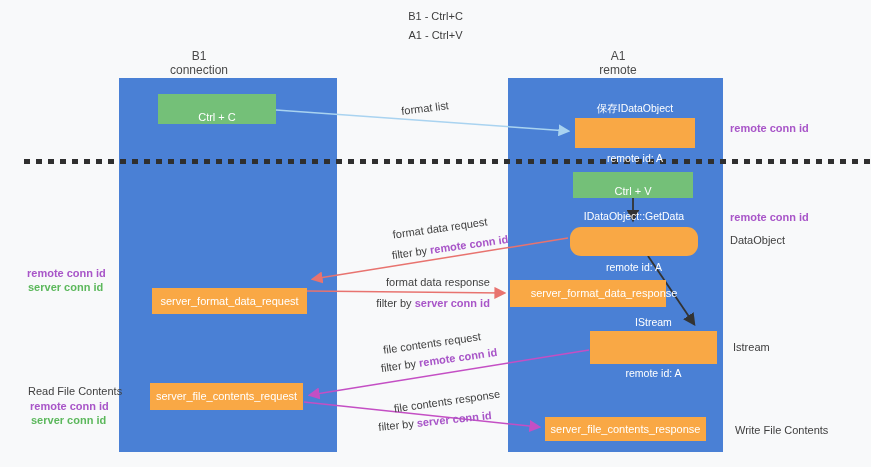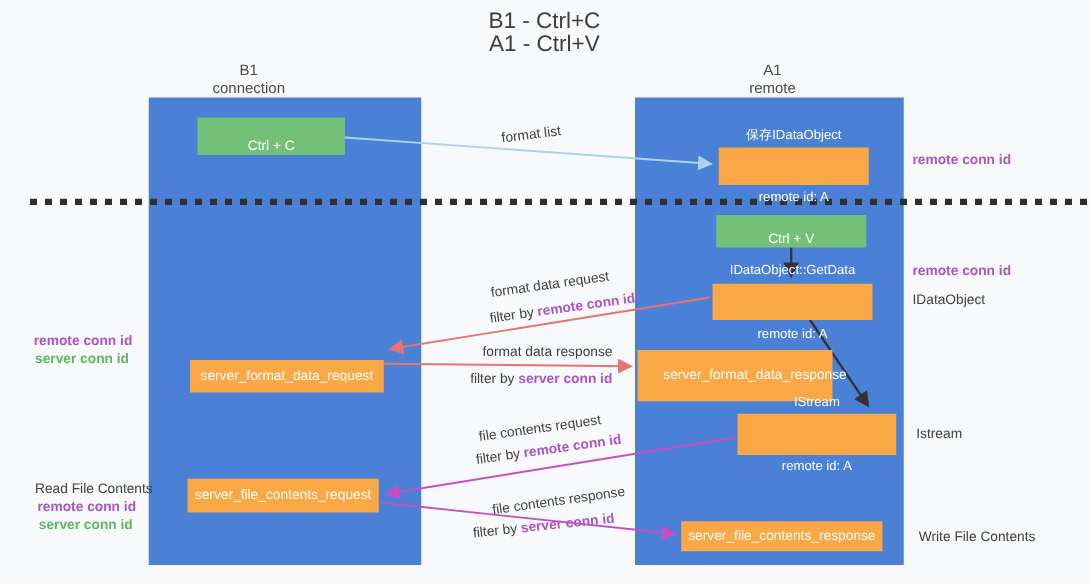--- a/index.html
+++ b/index.html
@@ -12,21 +12,21 @@
     --label-purple:#a855c8;
     --label-green:#5cb85c;
     --text-dark:#404040;
     --line-dark:#2f2f2f;
     --bg:#f8f9fa;
   }
   *{box-sizing:border-box;margin:0;padding:0;}
   html,body{width:871px;height:467px;overflow:hidden;}
   body{background:var(--bg);font-family:"Liberation Sans",sans-serif;color:var(--text-dark);}
   .stage{position:relative;width:871px;height:467px;}
-  .title{position:absolute;top:7px;left:0;width:871px;text-align:center;font-size:18px;line-height:19px;color:#3d3d3d;}
+  .title{position:absolute;top:7px;left:0;width:871px;text-align:center;font-size:11px;line-height:19px;color:#3d3d3d;}
   .col-header{position:absolute;text-align:center;font-size:12px;line-height:14px;color:#4a4a4a;}
   .col-header.left{left:134px;top:49px;width:130px;}
   .col-header.right{left:553px;top:49px;width:130px;}
   .column{position:absolute;top:78px;height:374px;background:var(--column-blue);}
   .column.left{left:119px;width:218px;}
   .column.right{left:508px;width:215px;}
   .dashed{position:absolute;top:159px;left:24px;width:847px;height:5px;
     background:repeating-linear-gradient(to right,var(--line-dark) 0 6px,transparent 6px 12px);}
   .node{position:absolute;display:flex;flex-direction:column;align-items:center;justify-content:center;
     color:#fff;text-align:center;font-size:11px;line-height:13px;}
@@ -97,49 +97,49 @@
 
   <div class="node orange two-line" style="left:575px;top:118px;width:120px;height:30px;">
     <span>保存IDataObject</span>
     <span>remote id: A</span>
   </div>
 
   <div class="node green" style="left:573px;top:172px;width:120px;height:26px;">
     <span>Ctrl + V</span>
   </div>
 
-  <div class="node orange two-line" style="left:570px;top:227px;width:128px;height:29px;">
+  <div class="node orange two-line" style="left:570px;top:227px;width:128px;height:29px;border-radius:11px;">
     <span>IDataObject::GetData</span>
     <span>remote id: A</span>
   </div>
 
   <div class="node orange" style="left:152px;top:268px;width:155px;height:26px;margin-top:20px;">
     <span>server_format_data_request</span>
   </div>
 
-  <div class="node orange" style="left:510px;top:280px;width:156px;height:41px;padding-left:32px;">
+  <div class="node orange" style="left:510px;top:280px;width:156px;height:27px;padding-left:32px;">
     <span>server_format_data_response</span>
   </div>
 
   <div class="node orange two-line" style="left:590px;top:331px;width:127px;height:33px;">
     <span>IStream</span>
     <span>remote id: A</span>
   </div>
 
   <div class="node orange" style="left:150px;top:383px;width:153px;height:27px;">
     <span>server_file_contents_request</span>
   </div>
 
   <div class="node orange" style="left:545px;top:417px;width:161px;height:24px;">
     <span>server_file_contents_response</span>
   </div>
 
   <div class="side-label purple" style="left:730px;top:122px;">remote conn id</div>
   <div class="side-label purple" style="left:730px;top:211px;">remote conn id</div>
-  <div class="side-label" style="left:730px;top:234px;">IDataObject</div>
+  <div class="side-label" style="left:730px;top:234px;">DataObject</div>
   <div class="side-label" style="left:733px;top:341px;">Istream</div>
   <div class="side-label" style="left:735px;top:424px;">Write File Contents</div>
 
   <div class="side-label purple" style="left:27px;top:267px;">remote conn id</div>
   <div class="side-label green" style="left:28px;top:281px;">server conn id</div>
   <div class="side-label" style="left:28px;top:385px;">Read File Contents</div>
   <div class="side-label purple" style="left:30px;top:400px;">remote conn id</div>
   <div class="side-label green" style="left:31px;top:414px;">server conn id</div>
 
   <div class="flow-label rot-7" style="left:385px;top:102px;width:80px;">format list</div>

